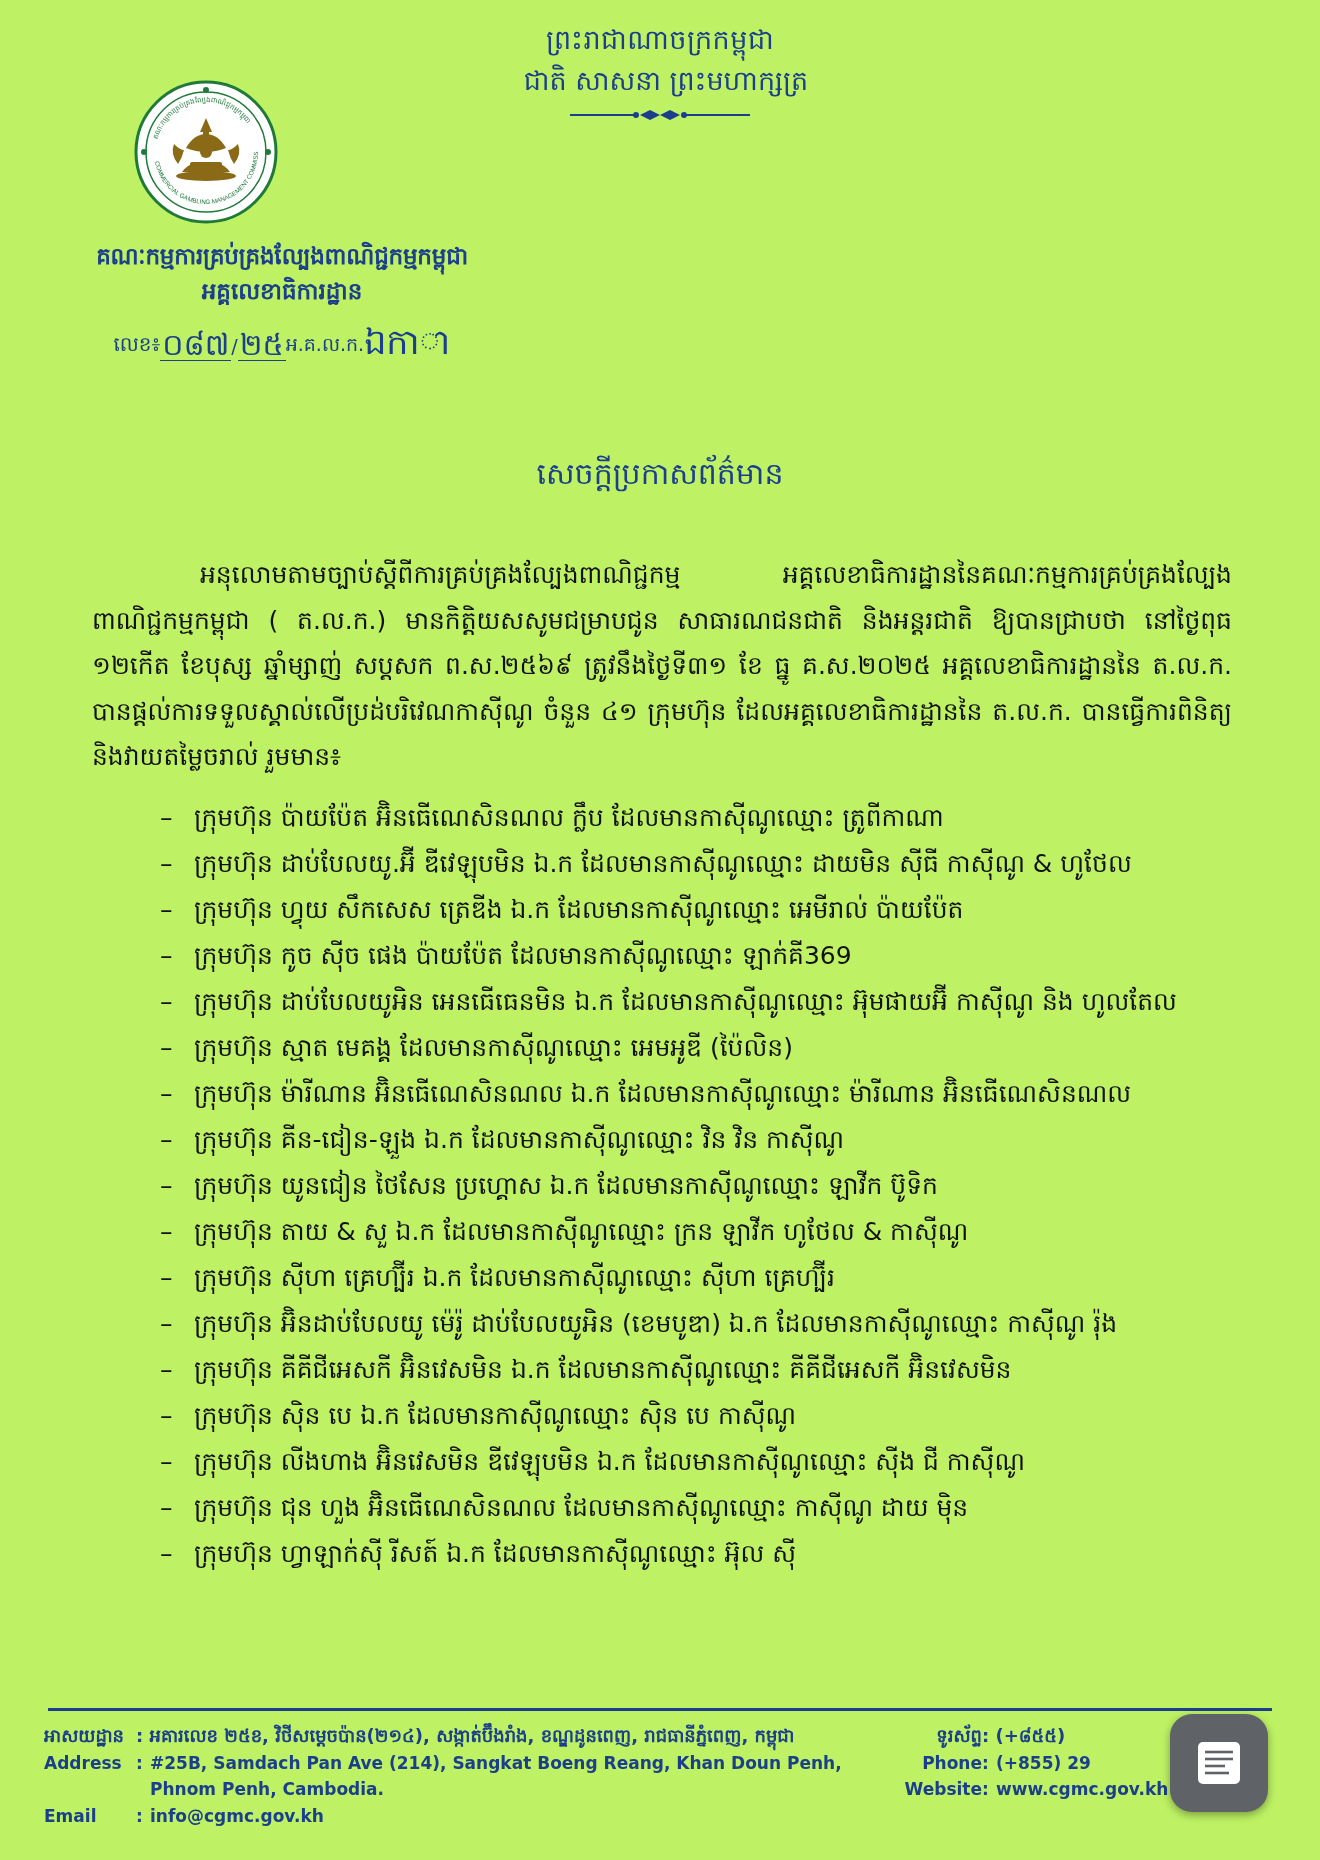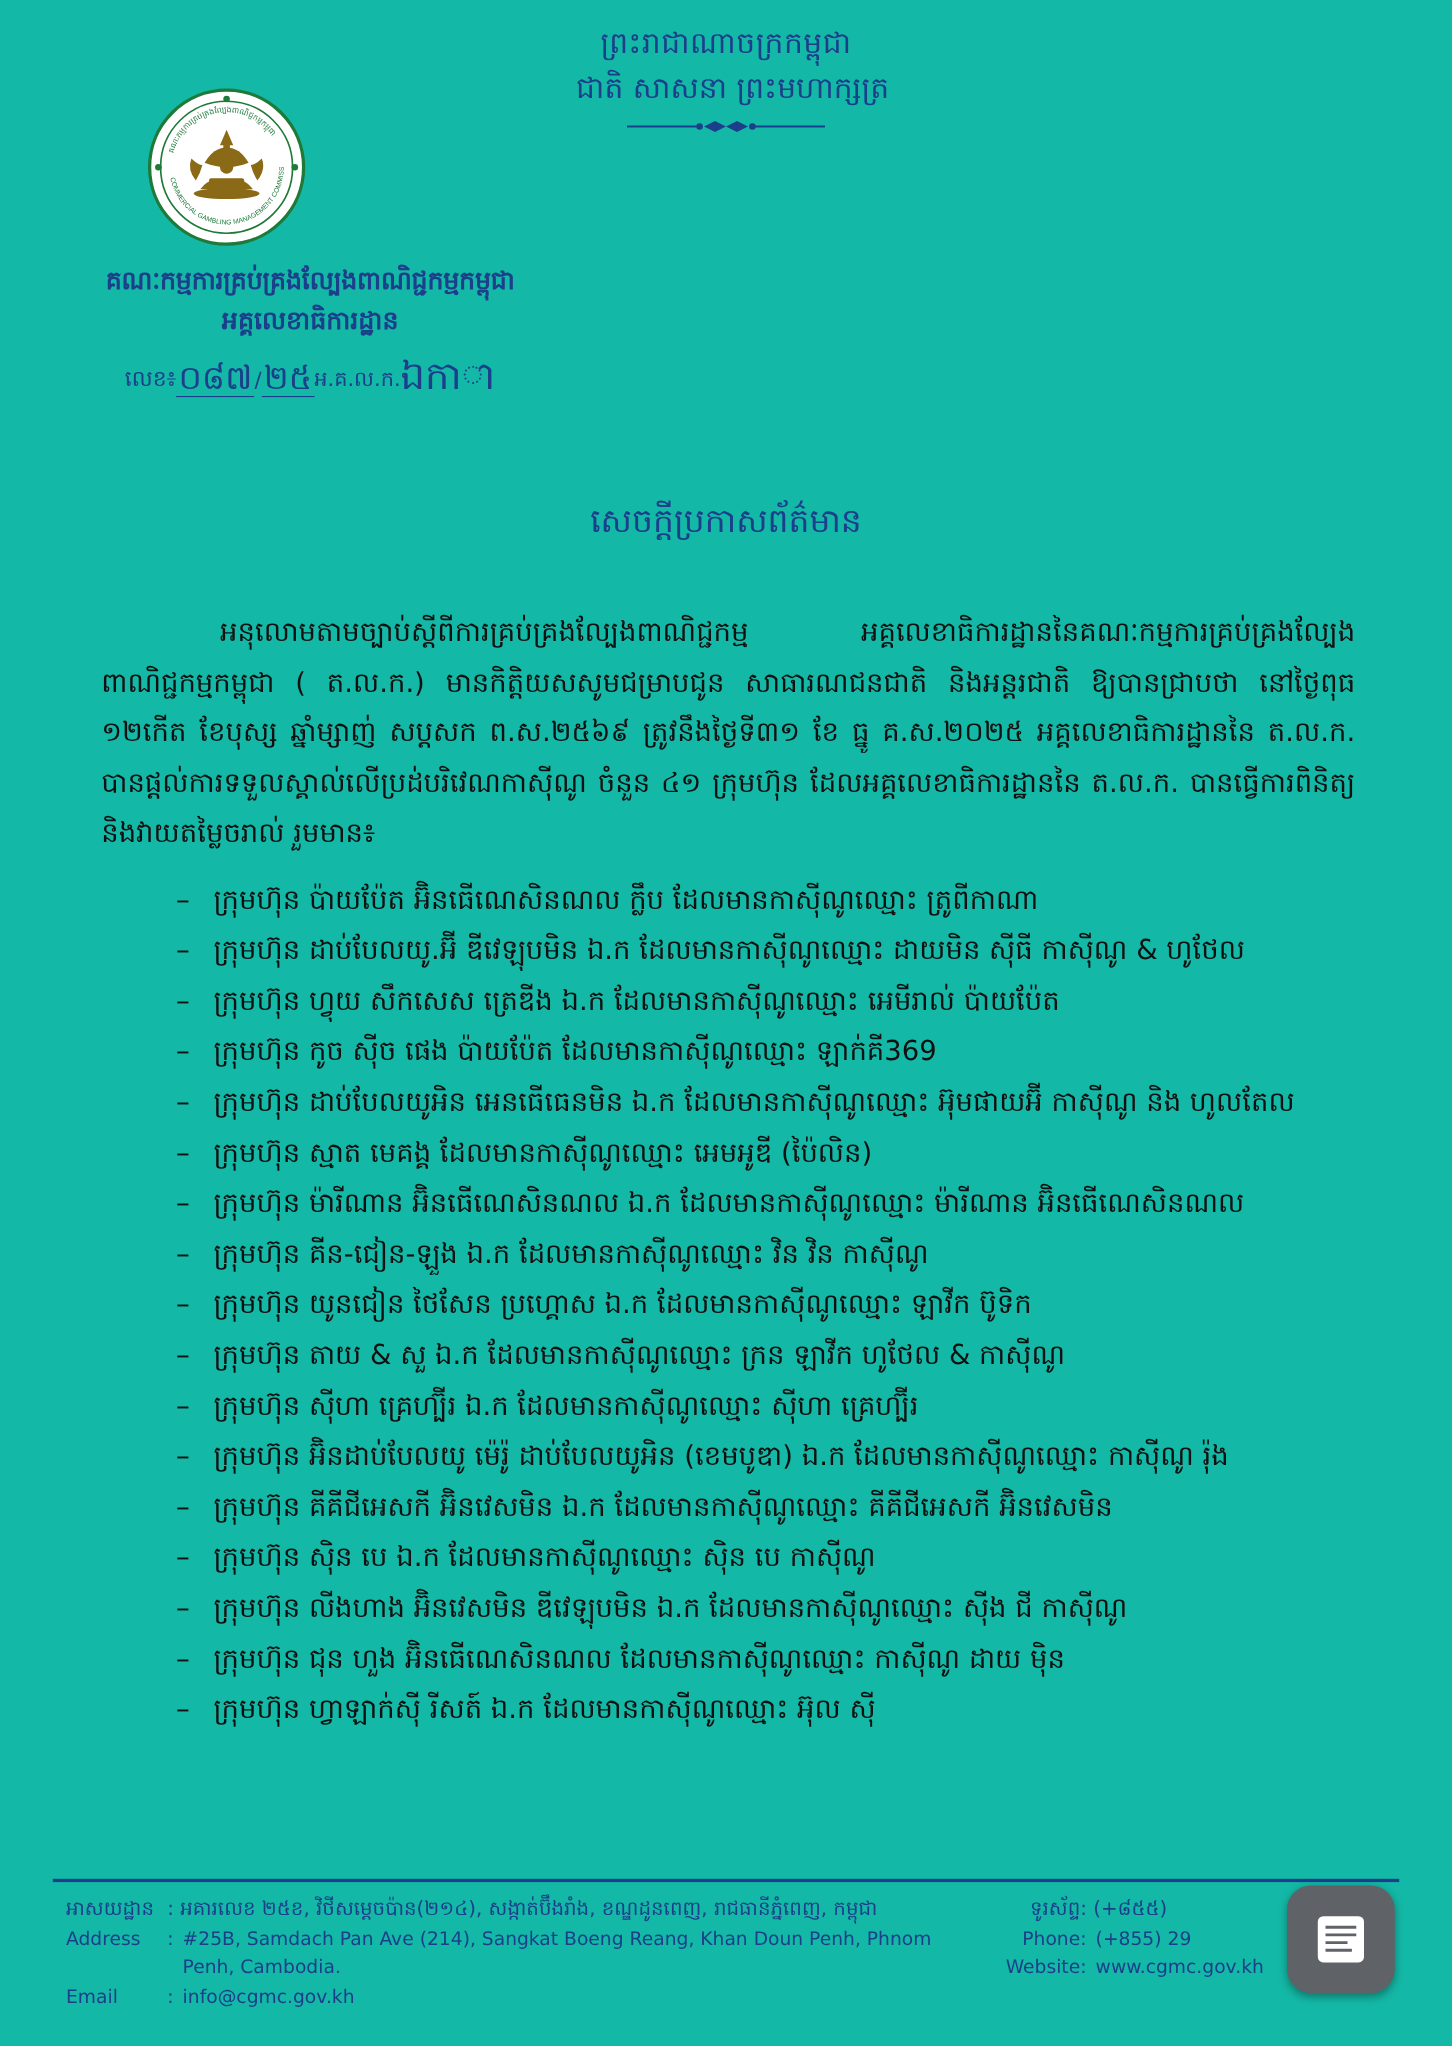--- a/index.html
+++ b/index.html
@@ -11,21 +11,21 @@
     width: 1320px;
     height: 1860px;
     position: relative;
     font-family: "DejaVu Sans", "Liberation Sans", sans-serif;
     color: #111111;
     overflow: hidden;
   }
   .page {
     position: absolute;
     inset: 0;
-    background: #14b8a6;
+    background: #bef264;
   }
 
   
   .header-center {
     position: absolute;
     top: 20px;
     left: 0;
     width: 100%;
     text-align: center;
     color: #1b3f8b;
@@ -154,26 +154,27 @@
   .footer-rule {
     position: absolute;
     left: 48px;
     right: 48px;
     top: 1708px;
     height: 3px;
     background: #1b3f8b;
   }
   .footer {
     position: absolute;
-    left: 60px;
+    left: 44px;
     right: 50px;
     top: 1722px;
     color: #1b3f8b;
     font-size: 17px;
     line-height: 1.55;
+    font-weight: bold;
   }
   .footer-row {
     display: flex;
     justify-content: space-between;
     align-items: flex-start;
   }
   .footer-left { width: 800px; }
   .footer-right { width: 380px; }
   .f-line { display: flex; }
   .f-key { width: 92px; flex: none; }

